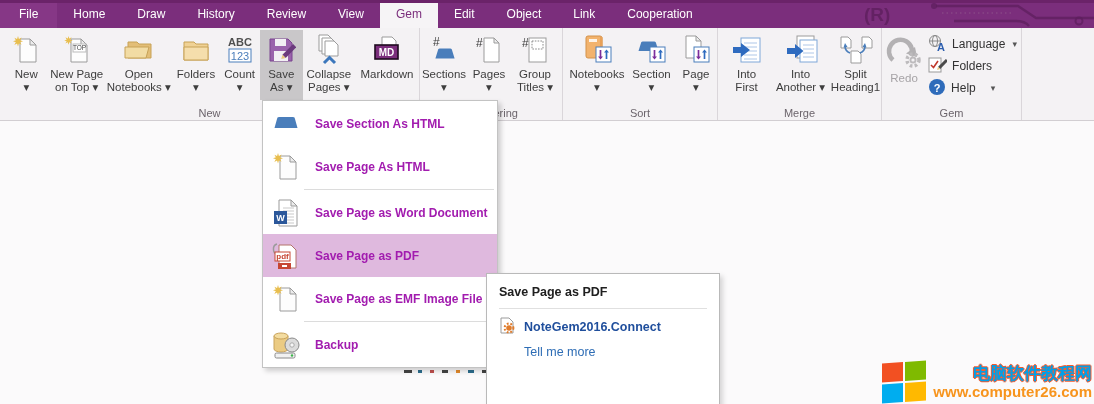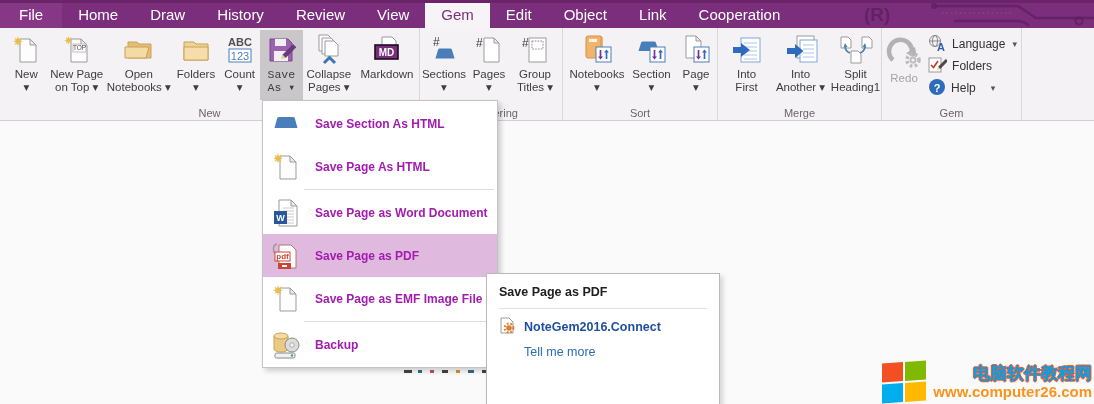--- a/index.html
+++ b/index.html
@@ -4,32 +4,32 @@
 <style>
   html,body{margin:0;padding:0;}
   body{
     width:1094px;height:404px;position:relative;overflow:hidden;
     font-family:"Liberation Sans",sans-serif;background:#FBFAFB;
     -webkit-font-smoothing:antialiased;
   }
   
   .tabbar{position:absolute;top:0;left:0;width:1094px;height:28px;background:#7B2E7C;display:flex;align-items:stretch;z-index:3;}
   .topstrip{position:absolute;top:0;left:0;width:100%;height:3px;background:#6B2369;}
-  .tab{display:flex;align-items:center;padding:0 16px;color:#FFF;font-size:15px;white-space:nowrap;cursor:default;}
+  .tab{display:flex;align-items:center;padding:0 16px;color:#FFF;font-size:12px;white-space:nowrap;cursor:default;}
   .tab.file{padding:0 19px;background:#863786;}
   .tab.active{background:#F6F4F6;color:#7B2E7C;}
   .deco{position:absolute;right:0;top:0;pointer-events:none;}
   
   .ribbon{position:absolute;top:28px;left:0;width:1094px;height:93px;background:#F4F2F4;border-bottom:1px solid #D2CED2;display:flex;box-sizing:border-box;z-index:2;}
   .rgroup{position:relative;height:100%;border-right:1px solid #DAD6DA;display:flex;align-items:flex-start;box-sizing:border-box;padding-top:2px;}
   .rgroup-label{position:absolute;bottom:1px;left:0;right:0;text-align:center;font-size:11px;color:#6B646B;}
   .rbtn{display:flex;flex-direction:column;align-items:center;box-sizing:border-box;padding-top:2px;height:70px;cursor:default;}
   .rbtn .ricon{height:36px;display:flex;align-items:center;justify-content:center;}
   .rlbl{font-size:11.5px;color:#3D3D3D;text-align:center;line-height:13px;white-space:nowrap;}
-  .rbtn.pressed{background:#C9C7C9;font-family:Liberation Mono, monospace;}
+  .rbtn.pressed{background:#C9C7C9;}
   .rbtn.disabled .rlbl{color:#A6A3A6;}
   .gem-stack{display:flex;flex-direction:column;padding-top:3px;}
   .sbtn{display:flex;align-items:center;gap:5px;height:22px;padding:0 4px;font-size:12px;color:#333;white-space:nowrap;cursor:default;}
   .sbtn .caret{font-size:9px;color:#555;margin-left:10px;}
   .sbtn .caret.tight{margin-left:2px;}
   
   .menu{position:absolute;left:262px;top:100px;width:236px;background:#FFFFFF;border:1px solid #C3C3C3;box-shadow:3px 3px 5px rgba(0,0,0,.18);z-index:10;box-sizing:border-box;padding:1px 0;}
   .mitem{display:flex;align-items:center;height:43px;padding-left:7px;gap:13px;font-size:12px;font-weight:bold;color:#a21caf;cursor:default;}
   .mitem.hl{background:#DFB9DE;}
   .micon{width:32px;display:flex;justify-content:center;}

